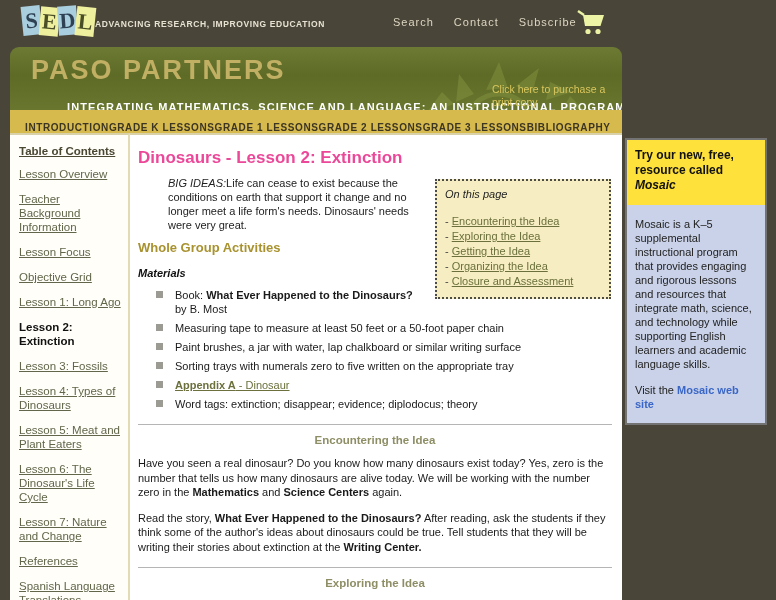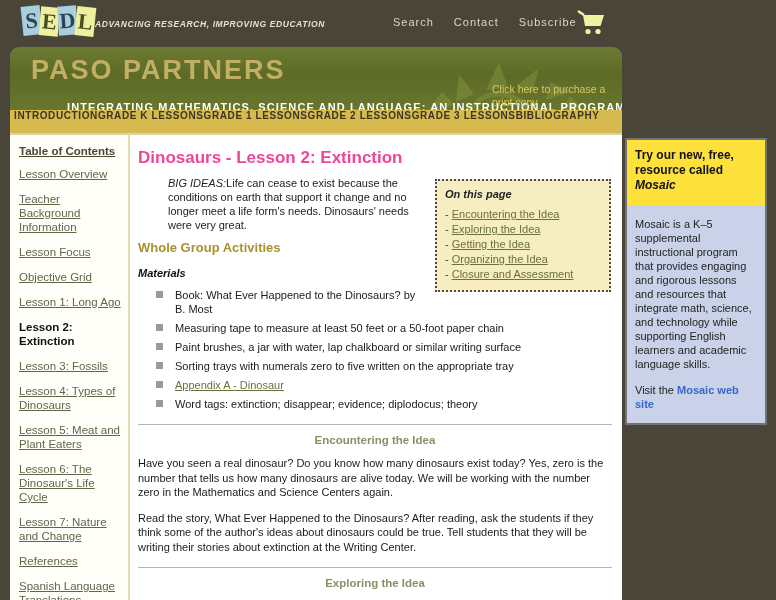--- a/index.html
+++ b/index.html
@@ -1,70 +1,70 @@
 <!DOCTYPE html>
 <html><head>
 <meta charset="utf-8">
 <style>
   html,body{margin:0;padding:0;}
   body{width:776px;height:600px;overflow:hidden;position:relative;
        background:#4a4539;font-family:"Liberation Sans",sans-serif;}
-  .b{font-weight:normal;} .i{font-style:italic;}
+  .b{font-weight:bold;} .i{font-style:italic;}
 
   
   .top-header{position:absolute;top:0;left:0;width:776px;height:47px;background:#4a4539;}
   .logo{position:absolute;left:22px;top:6px;display:flex;}
   .tile{width:19px;height:29px;display:flex;align-items:center;justify-content:center;
         font-family:"Liberation Serif",serif;font-weight:bold;font-size:22px;margin-right:-1px;}
   .tile.blue{background:#a9cede;color:#2e4254;}
   .tile.yel{background:#eef09d;color:#4a4e26;}
   .t0{transform:rotate(-6deg);} .t1{transform:rotate(5deg) translateY(1px);}
   .t2{transform:rotate(-4deg);} .t3{transform:rotate(6deg) translateY(1px);}
   .tagline{position:absolute;left:95px;top:19px;font-size:8.5px;font-weight:bold;
-           letter-spacing:.6px;color:#e6e2d2;font-style:italic;}
+           letter-spacing:.6px;color:#e6e2d2;}
   .hlinks{position:absolute;left:393px;top:16px;display:flex;gap:20px;}
   .hlink{font-size:11px;letter-spacing:1px;color:#dcd6c1;text-decoration:none;}
   .cart{position:absolute;left:576px;top:9px;}
 
   
   .banner{position:absolute;left:10px;top:47px;width:612px;height:63px;overflow:hidden;
           background:linear-gradient(180deg,#6c7a33 0%,#5d6b26 45%,#68762e 100%);
           border-radius:9px 9px 0 0;}
   .banner-title{position:absolute;left:21px;top:8px;font-size:27px;font-weight:bold;
                 letter-spacing:2px;color:#c1b064;}
   .banner-subtitle{position:absolute;left:57px;top:44px;font-size:11px;font-weight:bold;
                    letter-spacing:1.1px;color:#ffffff;white-space:nowrap;margin-top:10px;}
   .sunburst{position:absolute;right:28px;bottom:-6px;opacity:.55;}
   .purchase{position:absolute;right:8px;top:36px;width:122px;text-align:left;
             font-size:10.5px;line-height:13px;color:#d9c65e;text-decoration:none;}
 
   
   .navbar{position:absolute;left:10px;top:110px;width:612px;height:23px;background:#d6ba4e;
-          display:flex;align-items:flex-start;justify-content:space-between;
-          padding:0 122px 0 4px;box-sizing:border-box;}
+          display:flex;align-items:flex-end;justify-content:space-between;
+          padding:0 122px 0 15px;box-sizing:border-box;}
   .nav-item{font-size:10px;font-weight:bold;letter-spacing:.6px;color:#3c3522;
             text-decoration:none;white-space:nowrap;}
 
   
   .sidebar{position:absolute;left:10px;top:133px;width:120px;height:467px;background:#fffef8;
            border-top:2px solid #d9d2a9;border-right:2px solid #e2dbb4;box-sizing:border-box;
            padding:10px 5px 0 9px;overflow:hidden;}
   .toc-title{font-size:11.5px;font-weight:bold;text-decoration:underline;color:#4a4733;
              margin-bottom:10px;}
   .toc-item{font-size:11.5px;line-height:14px;margin-bottom:11px;}
   .toc-link{color:#62674b;text-decoration:underline;}
   .toc-current{font-weight:bold;color:#111;}
 
   .main{position:absolute;left:130px;top:133px;width:492px;height:467px;background:#ffffff;
         border-top:2px solid #d9d2a9;box-sizing:border-box;padding:0 10px 0 8px;overflow:hidden;
         color:#1a1a1a;}
   .main h1{margin:13px 0 0 0;font-size:17px;color:#ec4899;font-weight:bold;}
   .otp-box{float:right;width:156px;margin:11px 1px 8px 14px;background:#f6eec2;
            border:2px dotted #4c4c44;padding:6px 8px 8px;font-size:11px;line-height:15px;}
-  .otp-title{font-weight:bold;font-style:italic;color:#222;margin-bottom:5px;}
+  .otp-title{font-weight:normal;font-style:italic;color:#222;margin-bottom:12px;}
   .otp-line{color:#444;}
   .otp-link{color:#6b703c;text-decoration:underline;}
   .big-ideas{margin:8px 0 0 30px;width:260px;font-size:11px;line-height:14px;color:#222;}
   .h-gold{margin:8px 0 0 0;font-size:13px;font-weight:bold;color:#a8922f;}
   .sub-label{margin:12px 0 0 0;font-size:11px;font-weight:bold;font-style:italic;color:#111;}
   ul.mats{list-style:none;margin:9px 0 0 18px;padding:0;}
   ul.mats li{position:relative;padding-left:19px;margin-bottom:5px;font-size:11px;line-height:14px;}
   ul.mats li::before{content:"";position:absolute;left:0;top:3px;width:7px;height:7px;background:#9b9b93;}
   .clink{color:#6b703c;text-decoration:underline;}
   hr.rule{border:none;border-top:1px solid #b5b5b5;margin:13px 0 9px 0;clear:both;}

